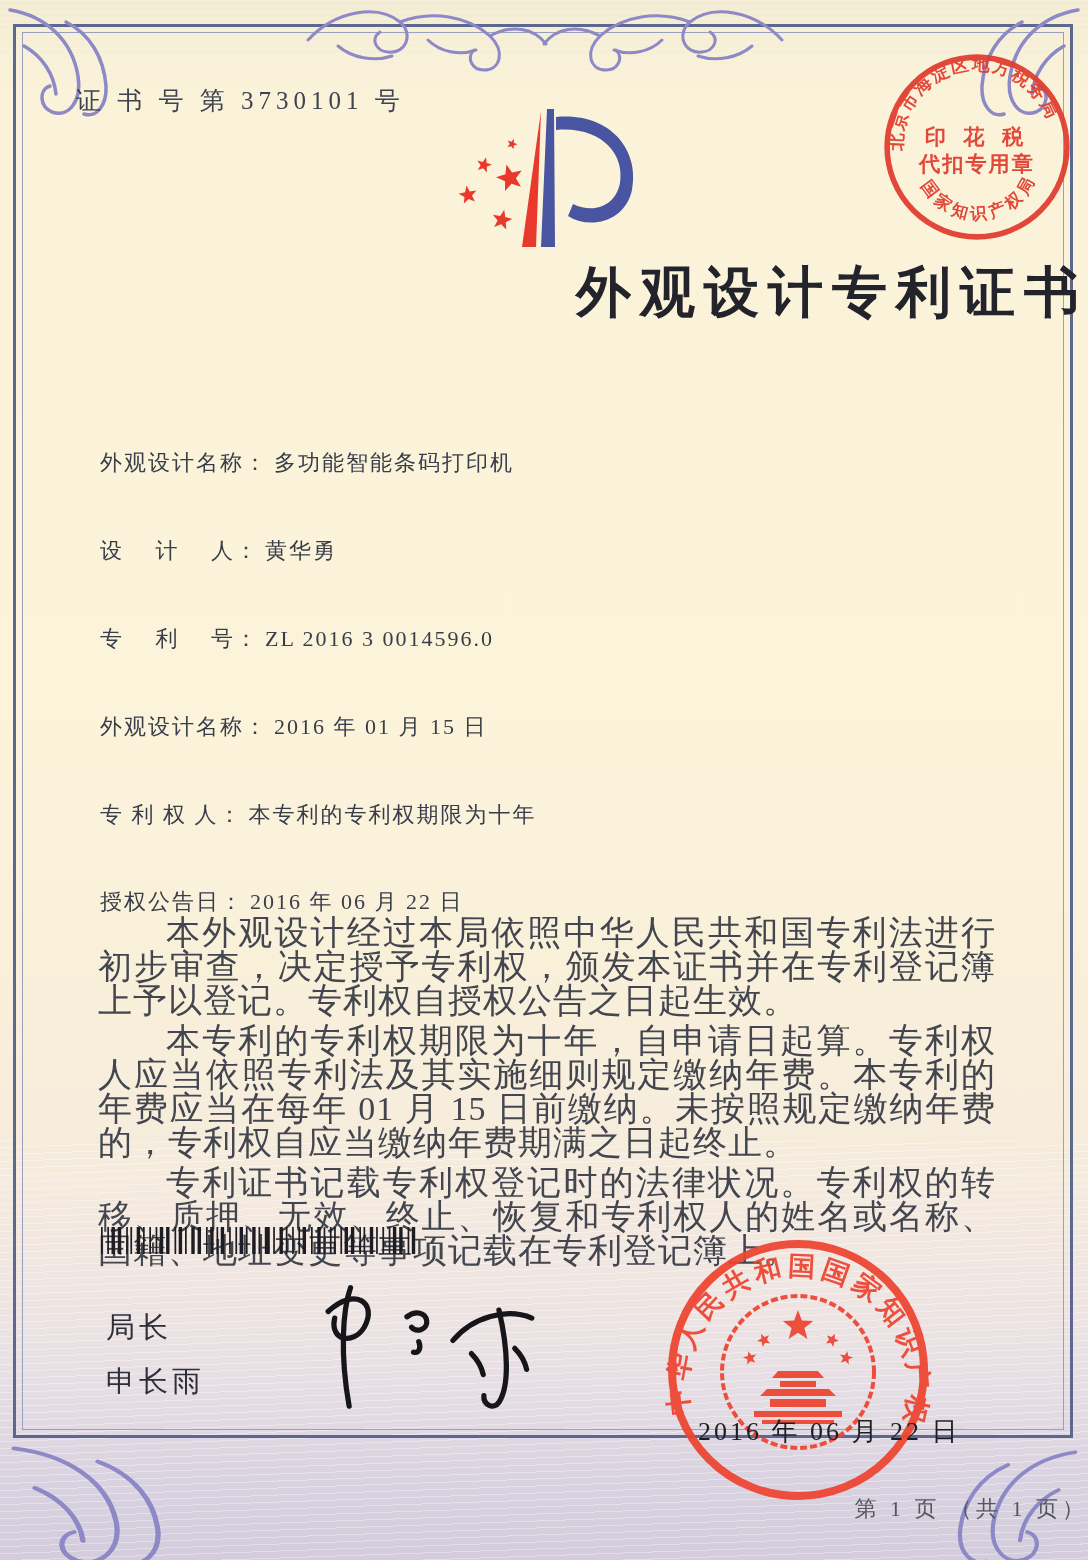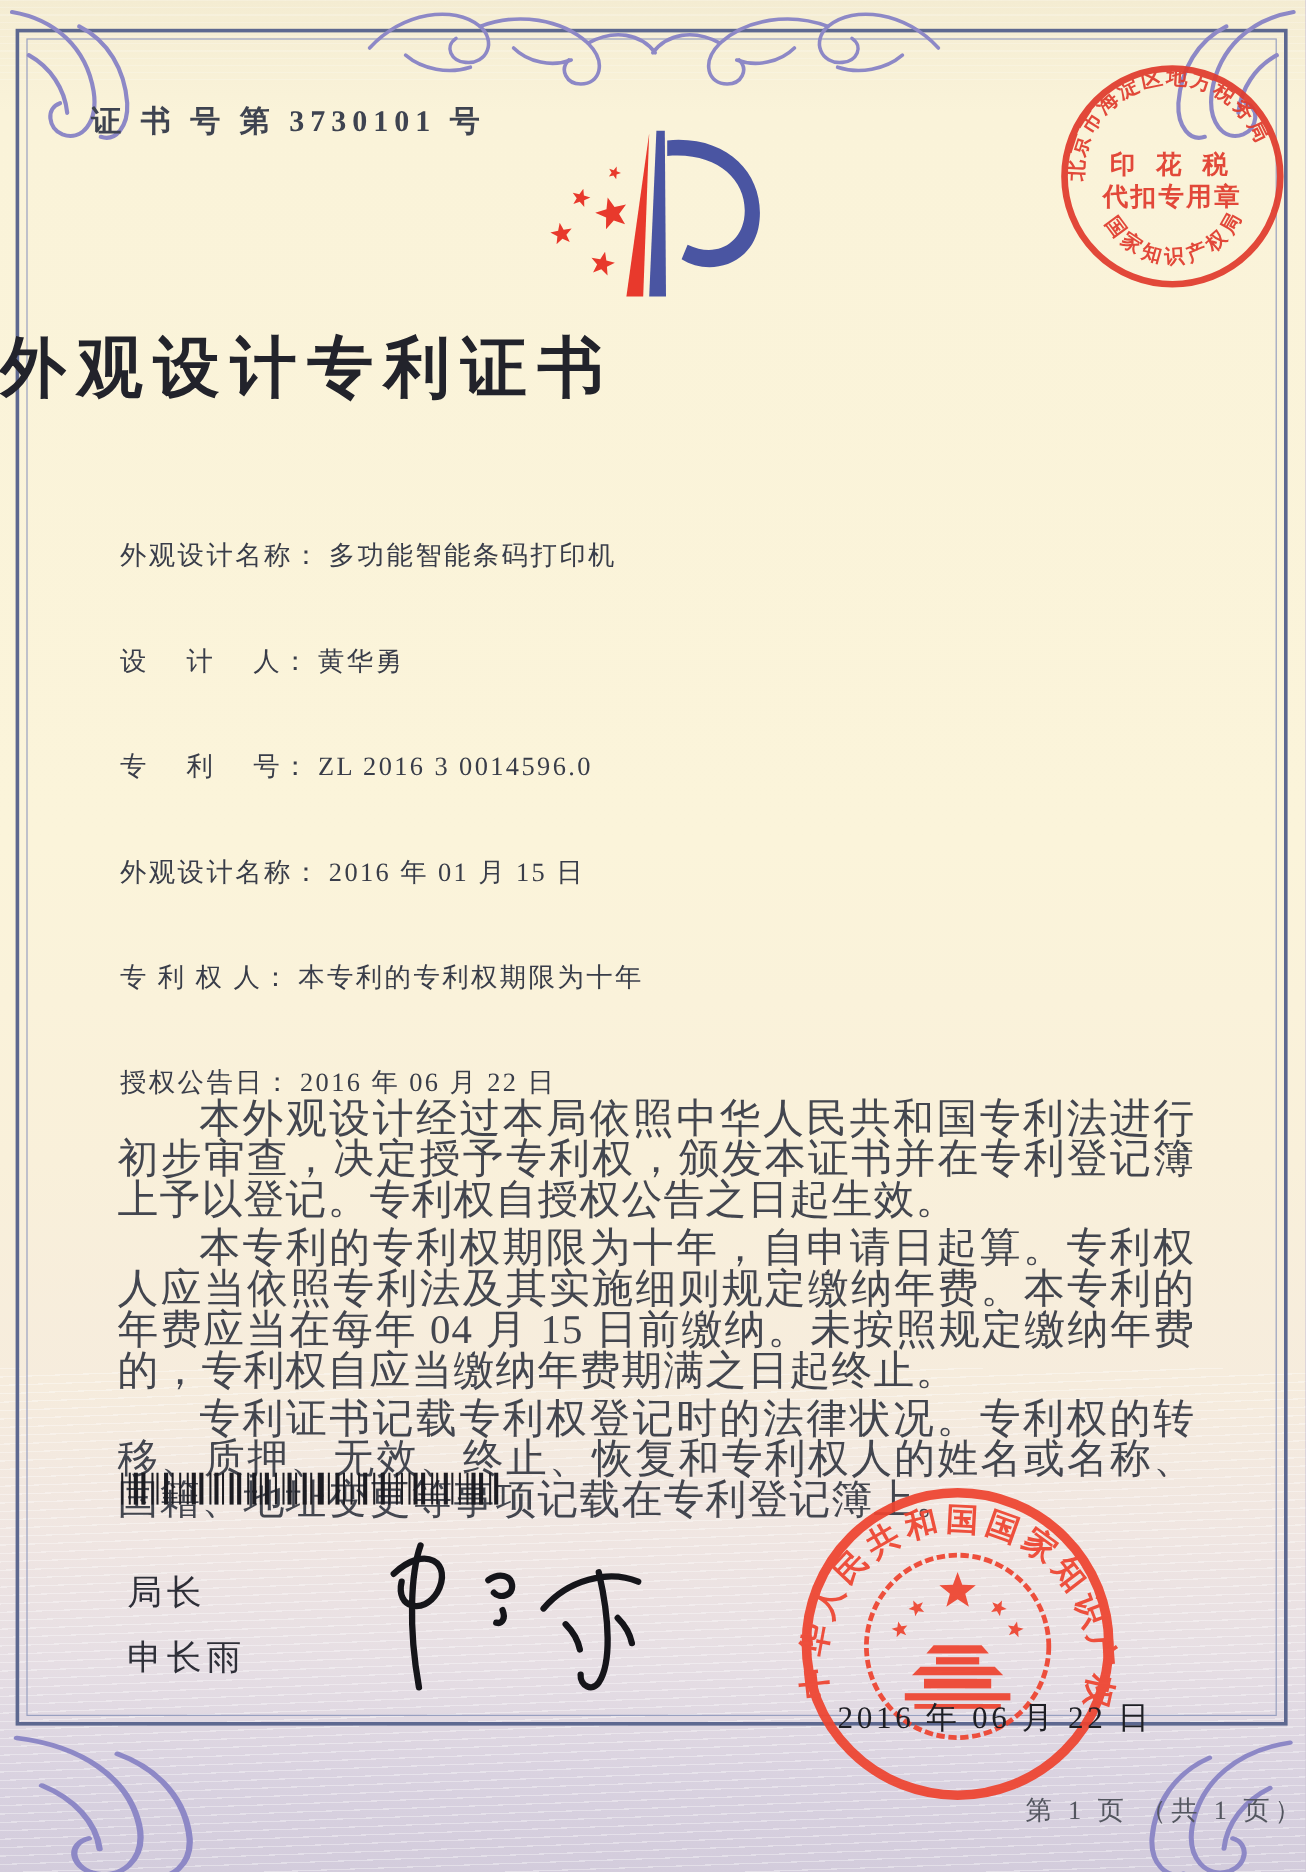--- a/index.html
+++ b/index.html
@@ -15,23 +15,23 @@
   .waves-top{position:absolute;left:0;right:0;top:0;height:70px;pointer-events:none;
     background:repeating-linear-gradient(180deg,rgba(255,255,255,.4) 0 1px,rgba(255,255,255,0) 1px 6px);
     opacity:.5;}
   
   .frame-outer{position:absolute;left:13px;right:15px;top:24px;bottom:122px;
     border:3px solid #5d6890;pointer-events:none;}
   .frame-inner{position:absolute;left:22px;right:24px;top:32px;bottom:130px;
     border:1px solid #98a0c0;pointer-events:none;}
   .lace{position:absolute;left:0;top:0;pointer-events:none;}
   .cert-no{position:absolute;left:76px;top:84px;font-size:25px;letter-spacing:5px;
-    color:#3e4350;font-weight:bold;}
+    color:#3e4350;}
   .logo{position:absolute;left:432px;top:96px;}
-  .title{position:absolute;left:0;width:100%;top:270px;text-align:left;
+  .title{position:absolute;left:0;width:100%;top:256px;text-align:right;
     font-size:55px;font-weight:bold;letter-spacing:9px;color:#22232b;}
   .field{position:absolute;left:100px;font-size:22px;color:#393d49;letter-spacing:2px;
     white-space:nowrap;margin-top:24px;}
   .field .val{margin-left:6px;}
   .body-text{position:absolute;left:98px;right:92px;top:916px;font-size:34px;
     color:#43464f;line-height:34px;text-align:justify;letter-spacing:1px;}
   .body-text p{margin:0 0 6px 0;text-indent:2em;}
   .barcode{position:absolute;left:100px;top:1227px;}
   .signoff-title{position:absolute;left:106px;top:1308px;font-size:29px;color:#2e2f38;letter-spacing:4px;text-align:right;}
   .signoff-name{position:absolute;left:106px;top:1362px;font-size:29px;color:#2e2f38;letter-spacing:4px;}
@@ -123,21 +123,21 @@
   </div>
   <div class="field" style="top:776px">
     <span>专 利 权 人：</span><span class="val">本专利的专利权期限为十年</span>
   </div>
   <div class="field" style="top:863px">
     <span>授权公告日：</span><span class="val">2016 年 06 月 22 日</span>
   </div>
 
   <div class="body-text">
     <p>本外观设计经过本局依照中华人民共和国专利法进行初步审查，决定授予专利权，颁发本证书并在专利登记簿上予以登记。专利权自授权公告之日起生效。</p>
-    <p>本专利的专利权期限为十年，自申请日起算。专利权人应当依照专利法及其实施细则规定缴纳年费。本专利的年费应当在每年 04 月 15 日前缴纳。未按照规定缴纳年费的，专利权自应当缴纳年费期满之日起终止。</p>
+    <p>本专利的专利权期限为十年，自申请日起算。专利权人应当依照专利法及其实施细则规定缴纳年费。本专利的年费应当在每年 01 月 15 日前缴纳。未按照规定缴纳年费的，专利权自应当缴纳年费期满之日起终止。</p>
     <p>专利证书记载专利权登记时的法律状况。专利权的转移、质押、无效、终止、恢复和专利权人的姓名或名称、国籍、地址变更等事项记载在专利登记簿上。</p>
   </div>
 
   <div class="barcode">
     <svg width="322" height="27" viewBox="0 0 322 27" id="barcode-svg">
         <rect x="1.0" y="0" width="1.7" height="27" fill="#1c1c22"></rect>
         <rect x="7.3" y="0" width="1.7" height="27" fill="#1c1c22"></rect>
         <rect x="11.5" y="0" width="3.4" height="27" fill="#1c1c22"></rect>
         <rect x="17.8" y="0" width="3.4" height="27" fill="#1c1c22"></rect>
         <rect x="26.2" y="0" width="1.7" height="27" fill="#1c1c22"></rect>

